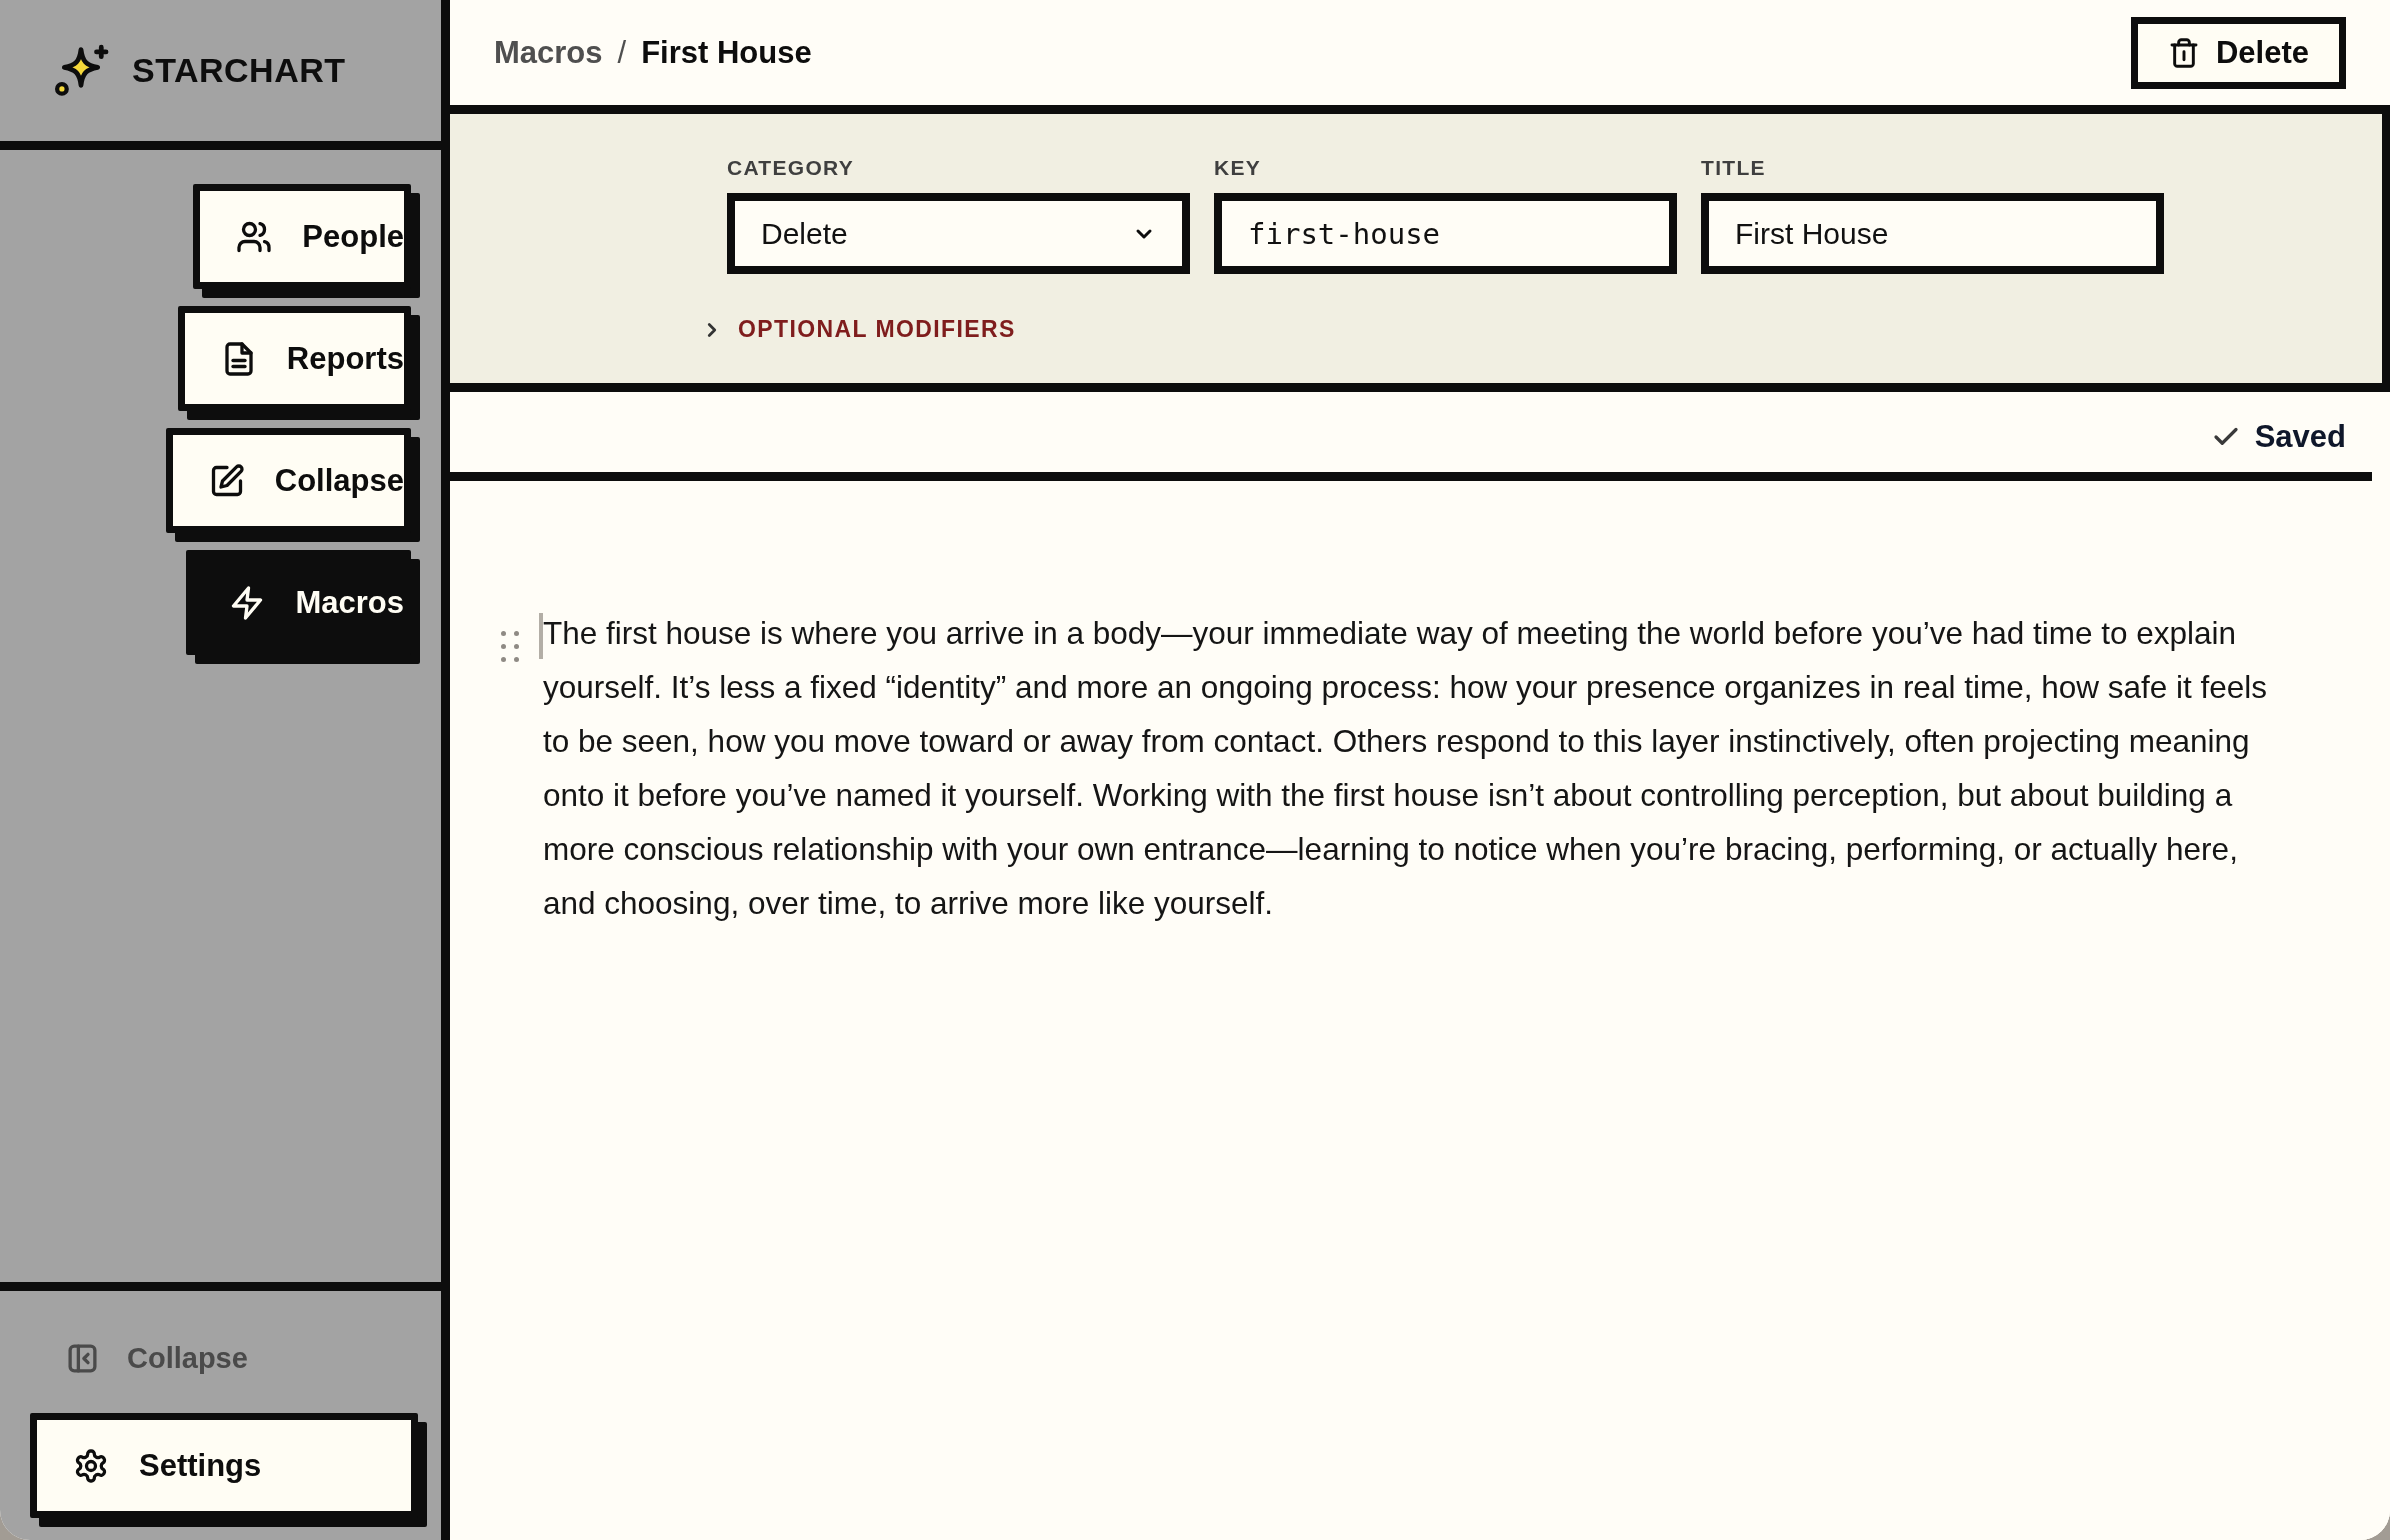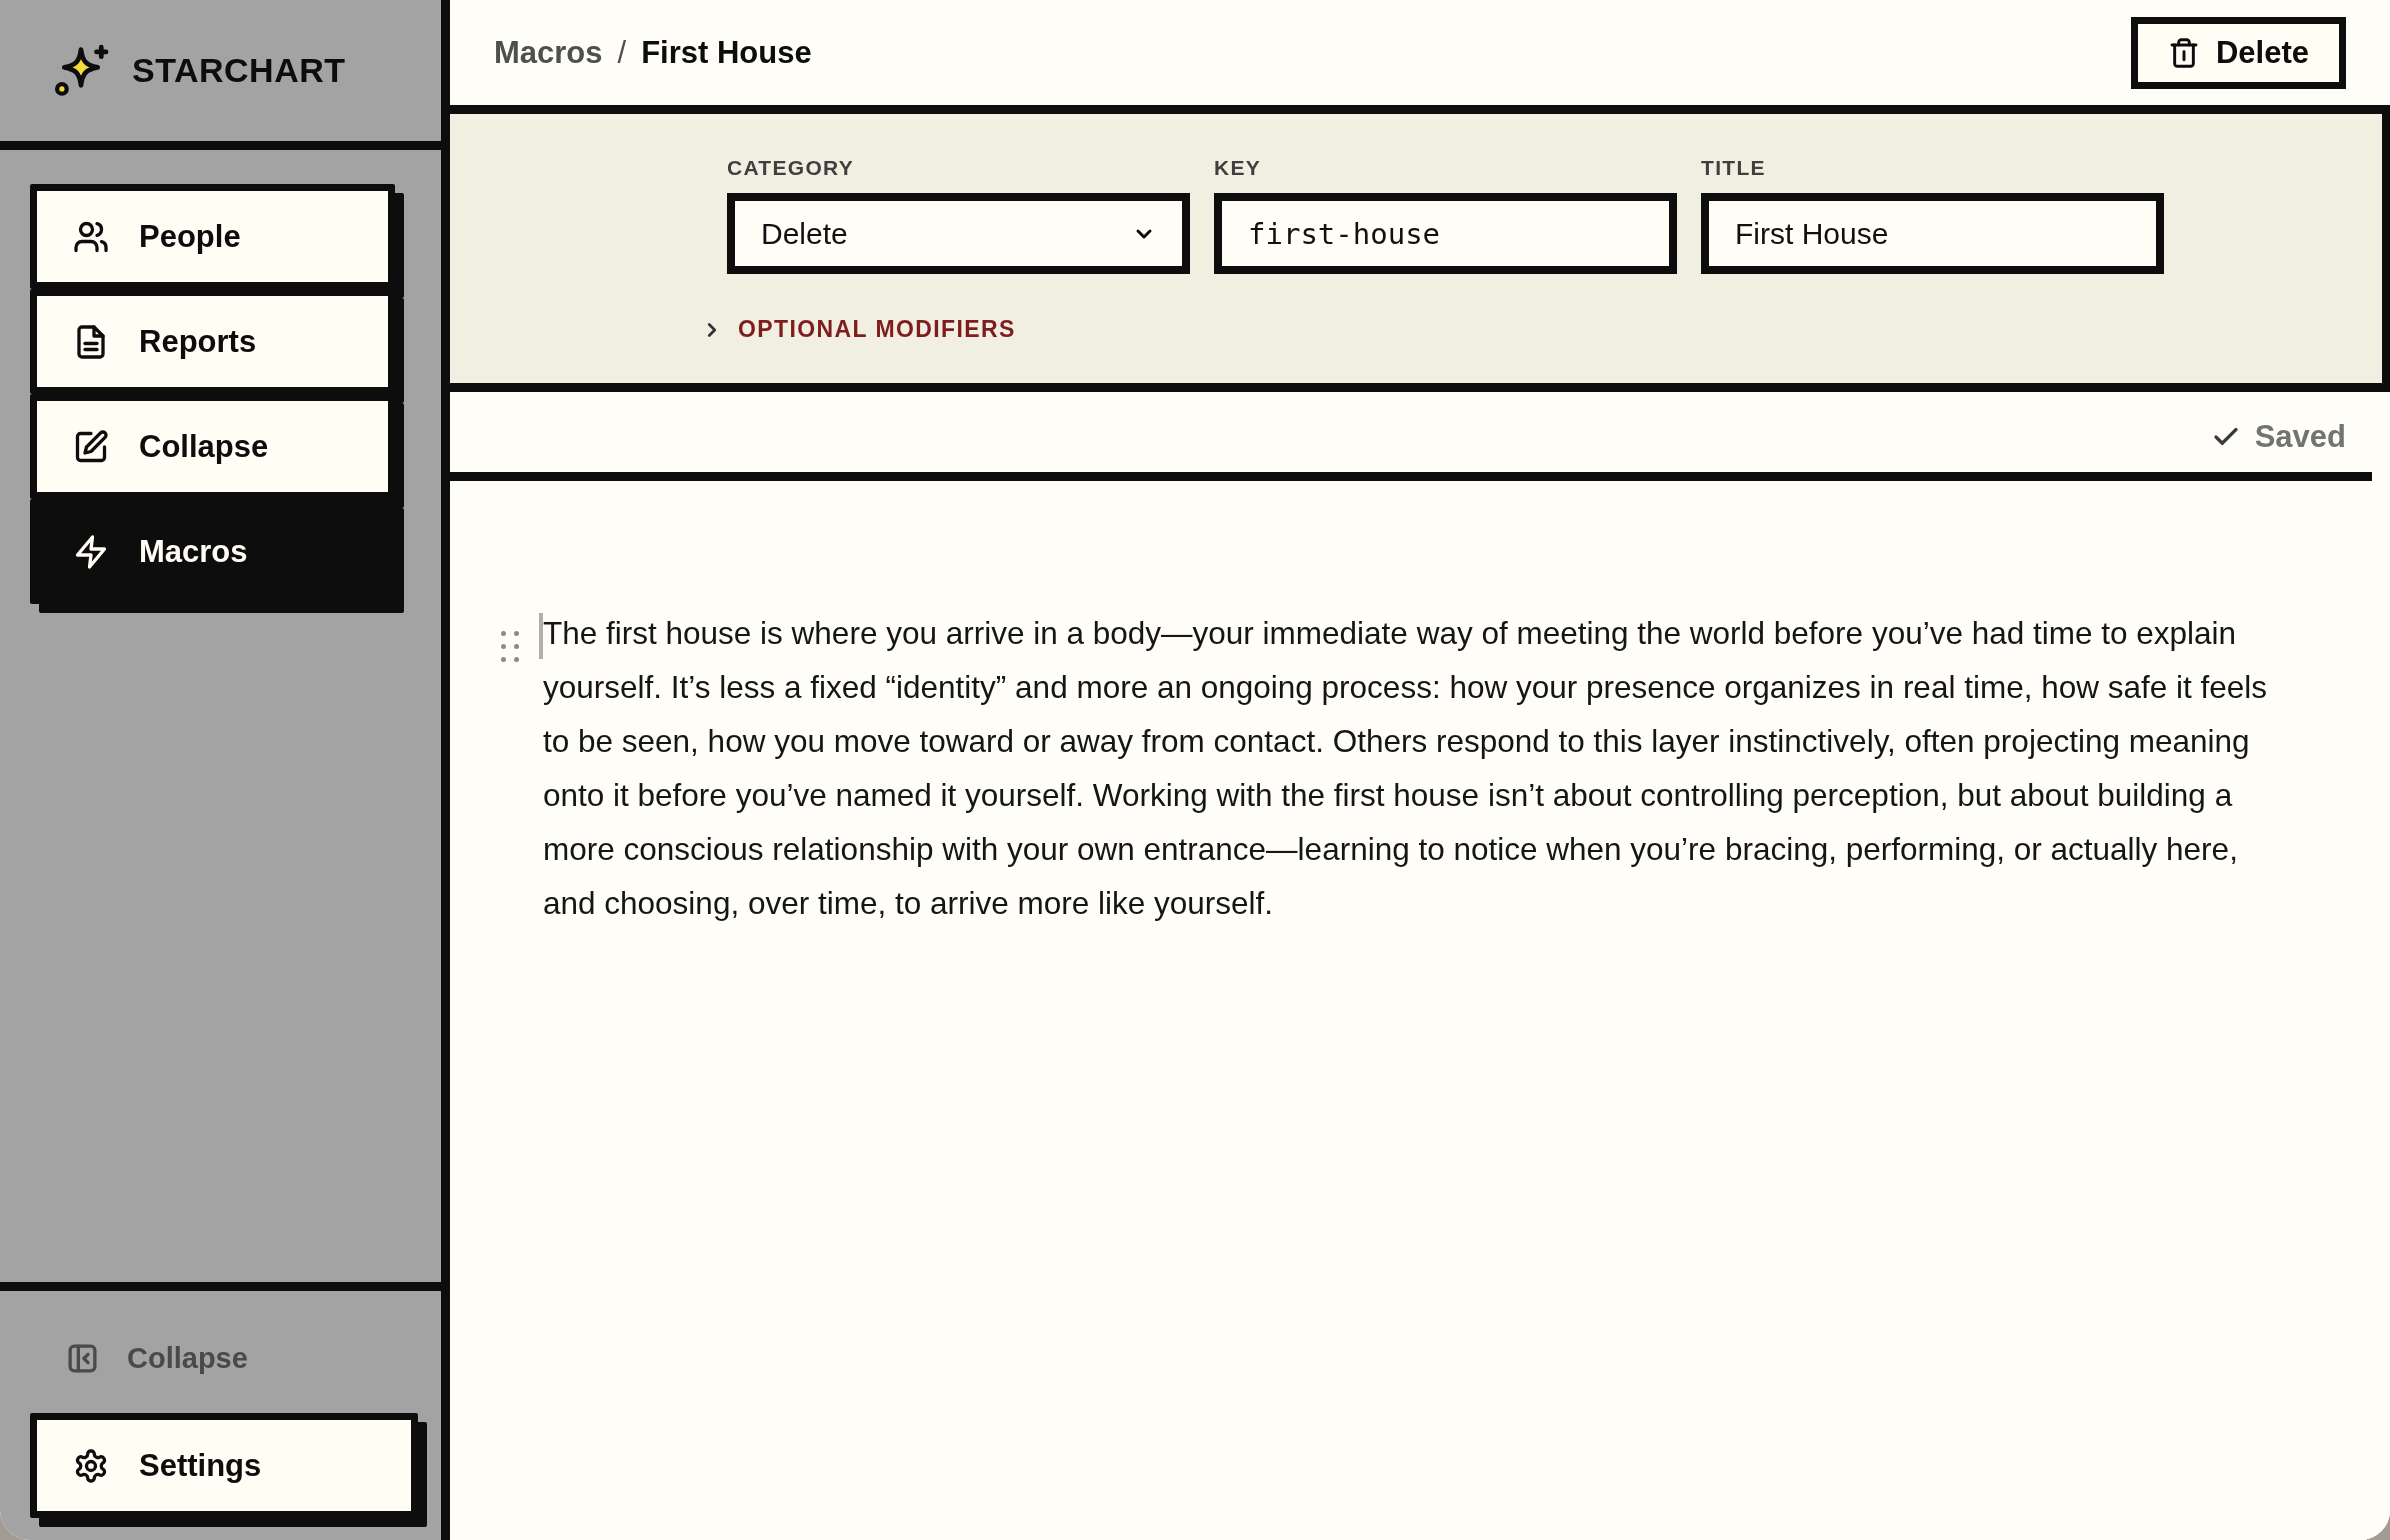--- a/index.html
+++ b/index.html
@@ -30,22 +30,23 @@
     height:150px; flex:0 0 150px;
     border-bottom:9px solid #0d0d0d;
     display:flex; align-items:center;
     padding-left:50px; gap:20px;
   }
   .logo-icon { width:62px; height:58px; flex:0 0 62px; }
   .app-title {
     font-size:34px; font-weight:800; letter-spacing:0.5px; color:#0d0d0d;
   }
   .nav {
-    display:flex; flex-direction:column; 
-    padding:34px 46px 0 30px;
+    display:flex; flex-direction:column; gap:17px;
+    padding:34px 30px 0 30px;
+    align-items:flex-end;
   }
   .nav-btn {
     height:105px;
     background:#fffdf4;
     border:7px solid #0d0d0d;
     box-shadow:9px 9px 0 #0d0d0d;
     border-radius:2px;
     display:flex; align-items:center;
     padding-left:36px; gap:30px;
     font-size:31px; font-weight:700; color:#0d0d0d;
@@ -124,21 +125,21 @@
     color:#7f1d1d; cursor:pointer; width:max-content;
   }
   .om-row .icon { width:22px; height:22px; }
 
   
   .saved-row {
     height:89px; flex:0 0 89px;
     position:relative;
     display:flex; align-items:center; justify-content:flex-end;
     gap:14px; padding-right:44px;
-    font-size:31px; font-weight:700; color:#737373;border-radius:6px;
+    font-size:31px; font-weight:700; color:#0f172a;border-radius:6px;
   }
   .saved-row::after {
     content:""; position:absolute; left:0; right:18px; bottom:0;
     height:9px; background:#0d0d0d;
   }
   .saved-row .icon { width:30px; height:30px; }
 
   
   .editor { flex:1; position:relative; background:#fffdf7; }
   .drag-handle {

